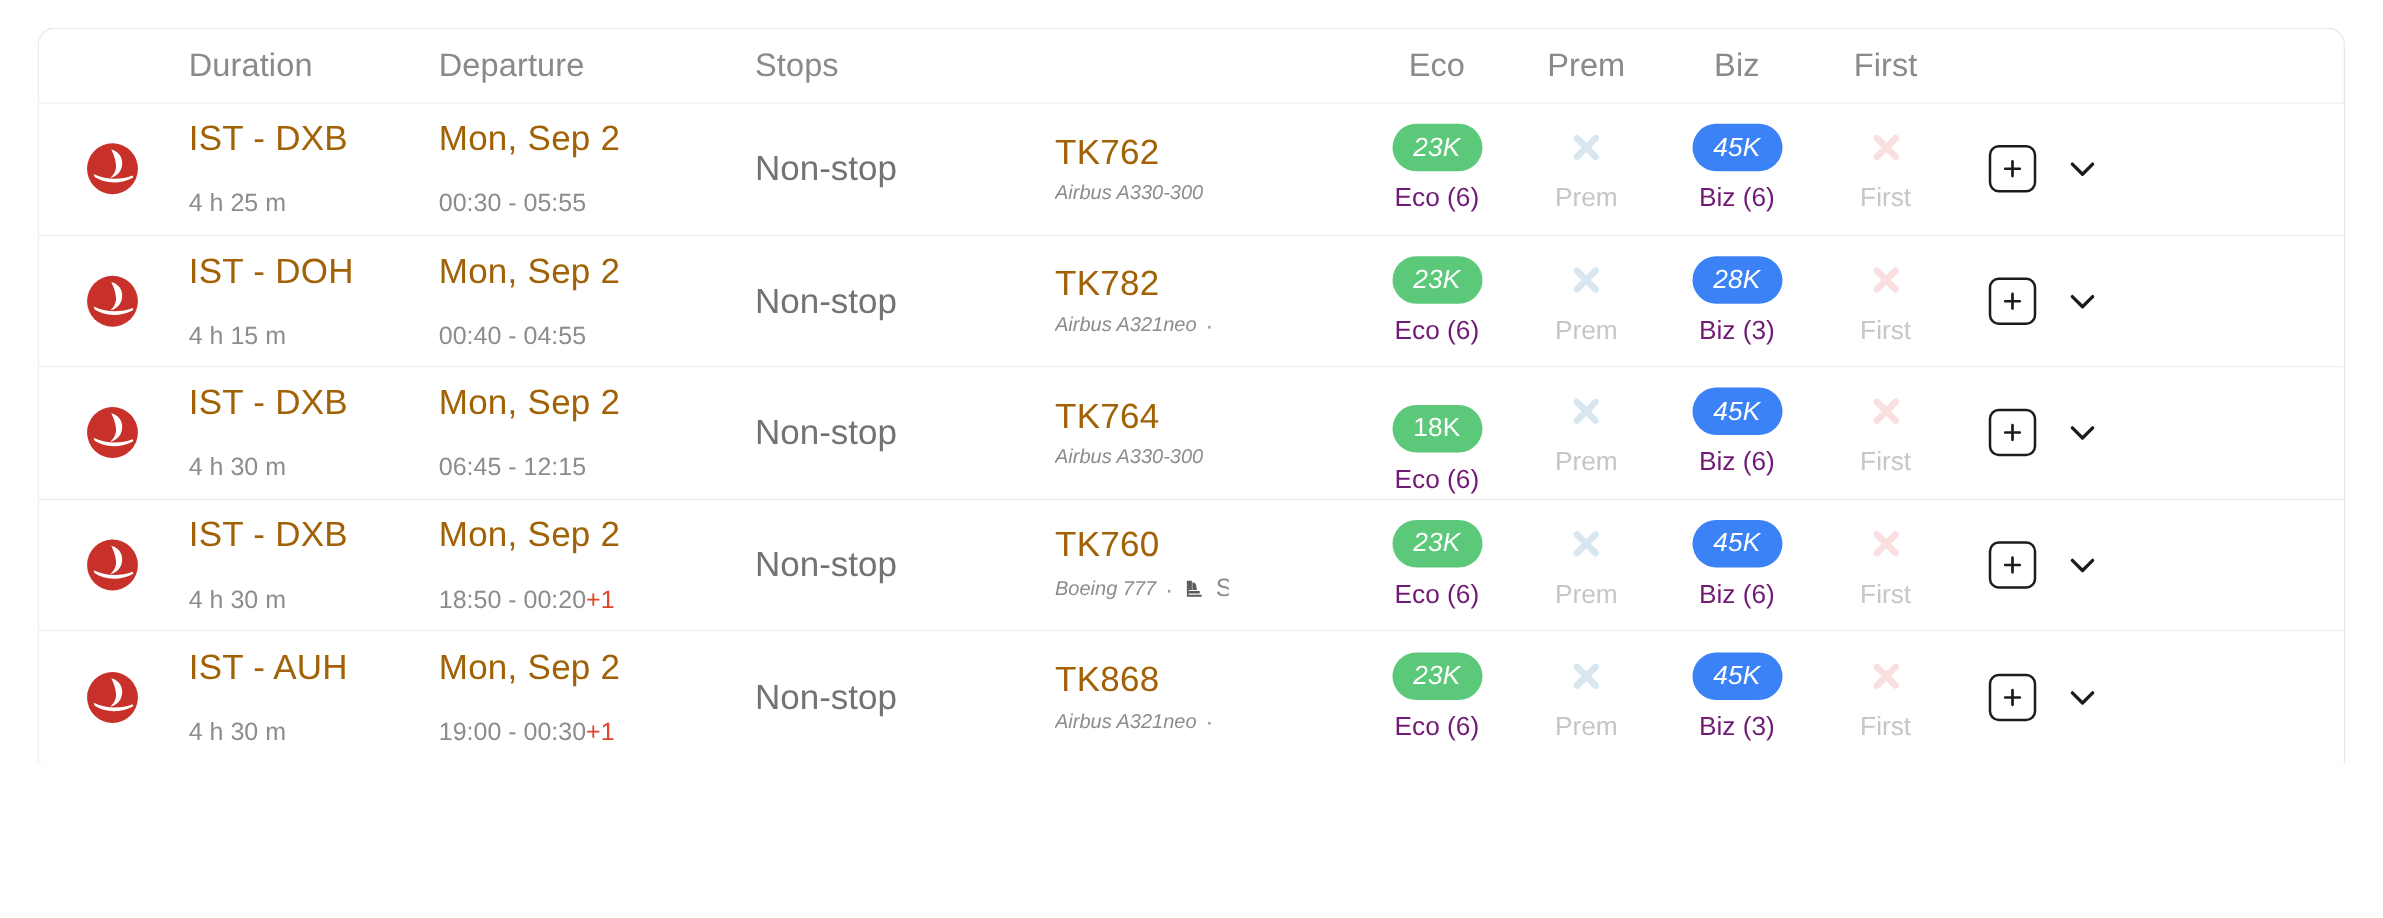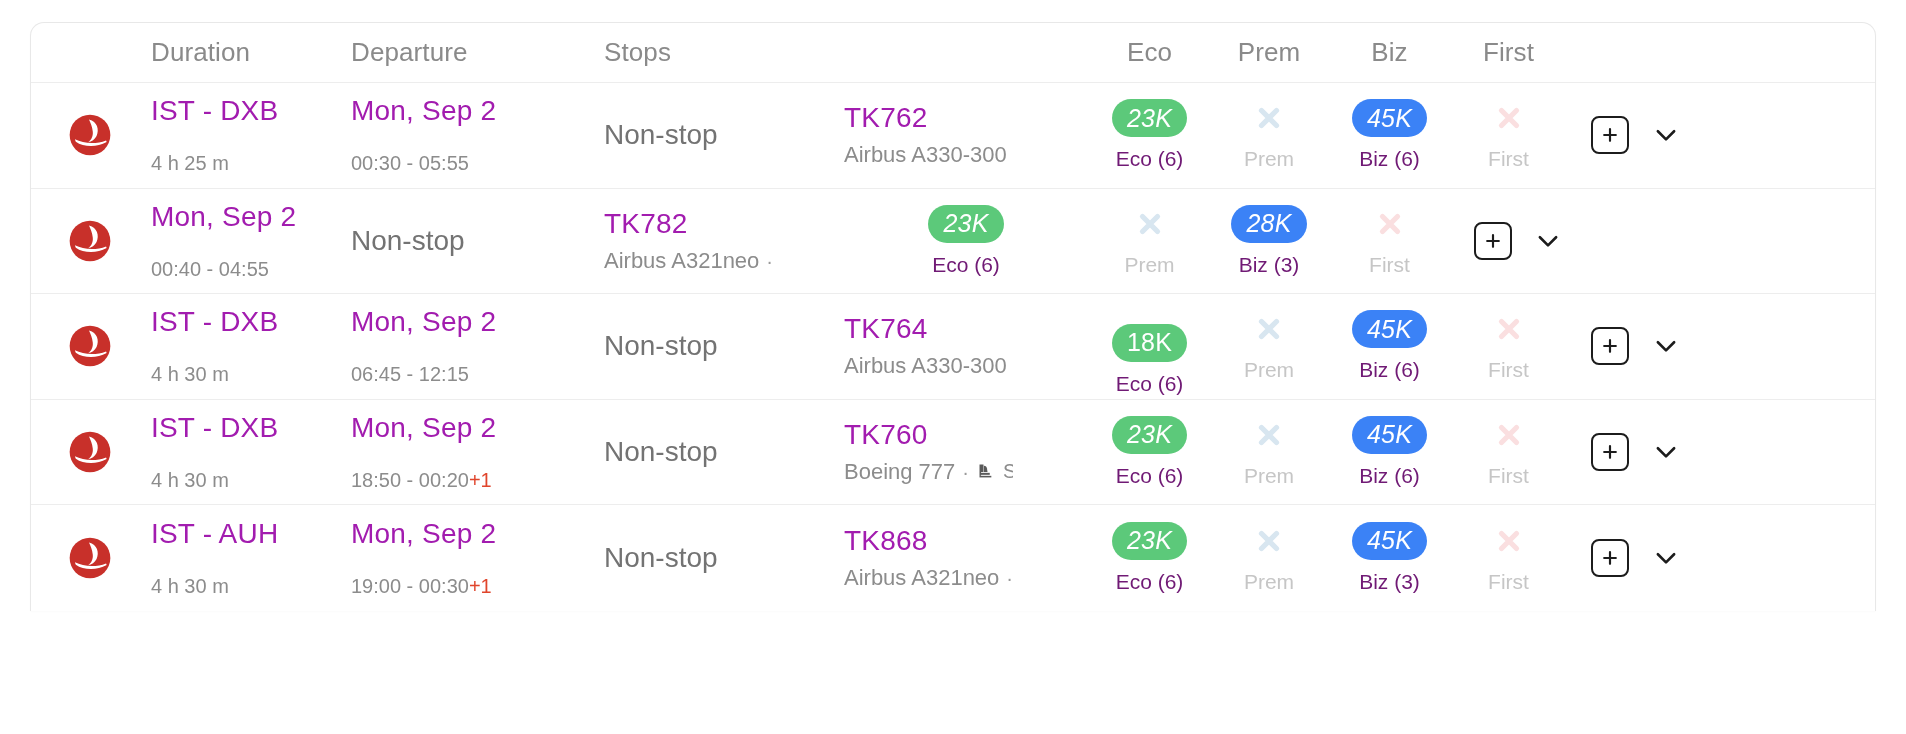--- a/index.html
+++ b/index.html
@@ -78,21 +78,21 @@
     justify-content: center;
   }
   .airline-logo {
     width: 42px;
     height: 42px;
     display: block;
   }
 
   .primary {
     font-size: 28px;
-    color: #a21caf;
+    color: #a16207;
     font-weight: 400;
     line-height: 1.12;
     white-space: nowrap;
     letter-spacing: 0.2px;
   }
   .secondary {
     font-size: 20px;
     color: #8c8c8c;
     font-weight: 400;
     line-height: 1.15;
@@ -112,22 +112,23 @@
 
   .aircraft-line {
     display: flex;
     align-items: center;
     gap: 7px;
     margin-top: 9px;
     white-space: nowrap;
     overflow: hidden;
   }
   .aircraft-name {
-    font-size: 22px;
+    font-size: 16px;
     color: #8c8c8c;
+    font-style: italic;
   }
   .dot-sep {
     font-size: 20px;
     color: #9a9a9a;
     line-height: 1;
   }
   .seat-icon { flex: 0 0 auto; display: inline-flex; }
   .amenity-clip {
     font-size: 20px;
     color: #8c8c8c;
@@ -146,21 +147,21 @@
   }
   .fare-badge {
     display: inline-flex;
     align-items: center;
     justify-content: center;
     min-width: 72px;
     height: 38px;
     padding: 0 15px;
     border-radius: 19px;
     color: #ffffff;
-    font-size: 25px;
+    font-size: 21px;
     font-style: italic;
     font-weight: 400;
     letter-spacing: 0.2px;
     line-height: 1;
   }
   .fare-badge.upright { font-style: normal; font-weight: 400; margin-top: 27px; }
   .fare-badge.eco  { background: #5cc97a; }
   .fare-badge.biz  { background: #3b82f6; }
 
   .fare-x {
@@ -321,20 +322,24 @@
     <div class="cell logo-cell">
       <svg class="airline-logo" viewBox="0 0 64 64">
     <circle cx="32" cy="32" r="31" fill="#c8302a"></circle>
     <path d="M30.5 8.5 C 43 11.5 46.5 24 42 33.5 C 39.5 38.8 34.5 42 29 43.2
              C 34 39.5 37 33.5 36.2 26.5 C 35.5 19.5 32.5 13 30.5 8.5 Z" fill="#ffffff"></path>
     <path d="M9 38.5 C 22 45 41 46.5 56.5 40.2 C 56.9 41.2 57.2 42 57.4 42.7
              C 42 51.5 22 50.5 10.4 42.2 C 9.8 41.1 9.3 39.8 9 38.5 Z" fill="#ffffff"></path>
   </svg>
     </div>
 
+    <div class="cell">
+      <div class="primary">IST - DOH</div>
+      <div class="secondary">4 h 15 m</div>
+    </div>
 
     <div class="cell">
       <div class="primary">Mon, Sep 2</div>
       <div class="secondary"><span>00:40 - 04:55</span></div>
     </div>
 
     <div class="cell">
       <span class="stops-text">Non-stop</span>
     </div>
 

